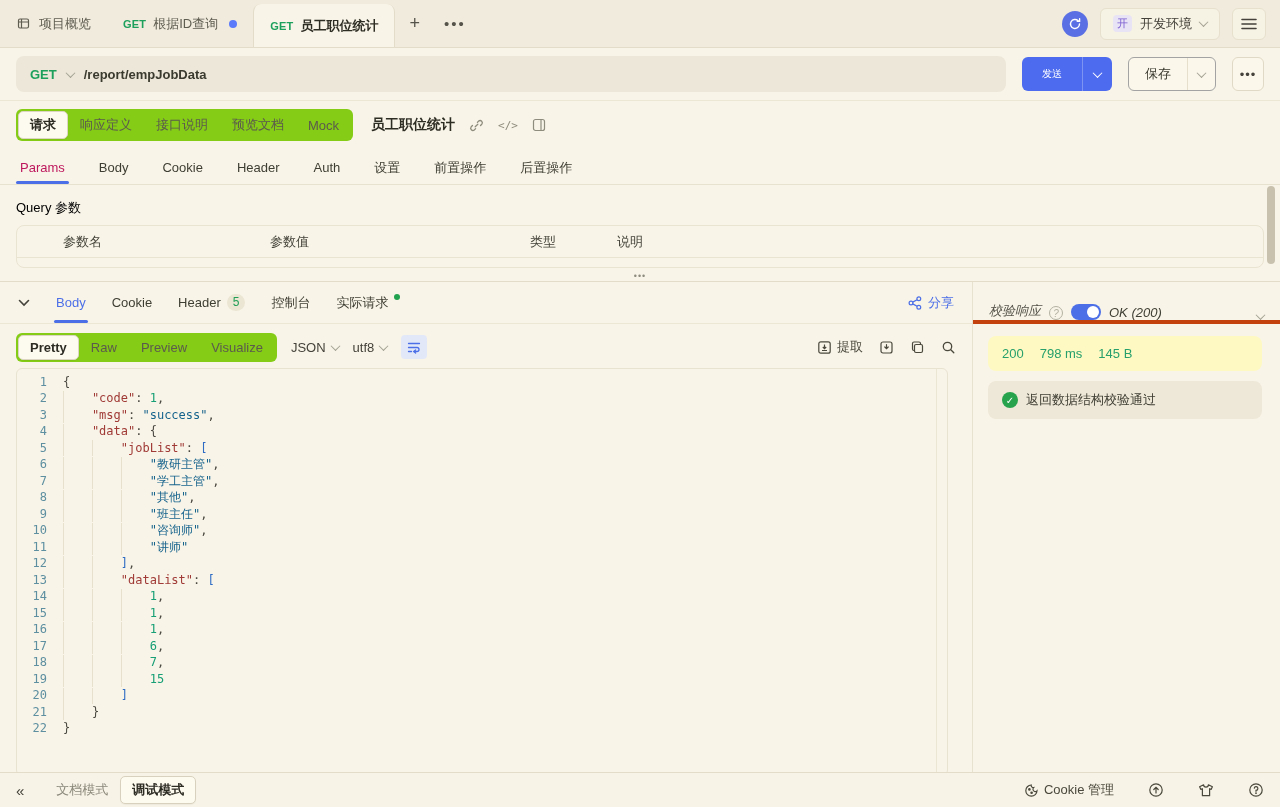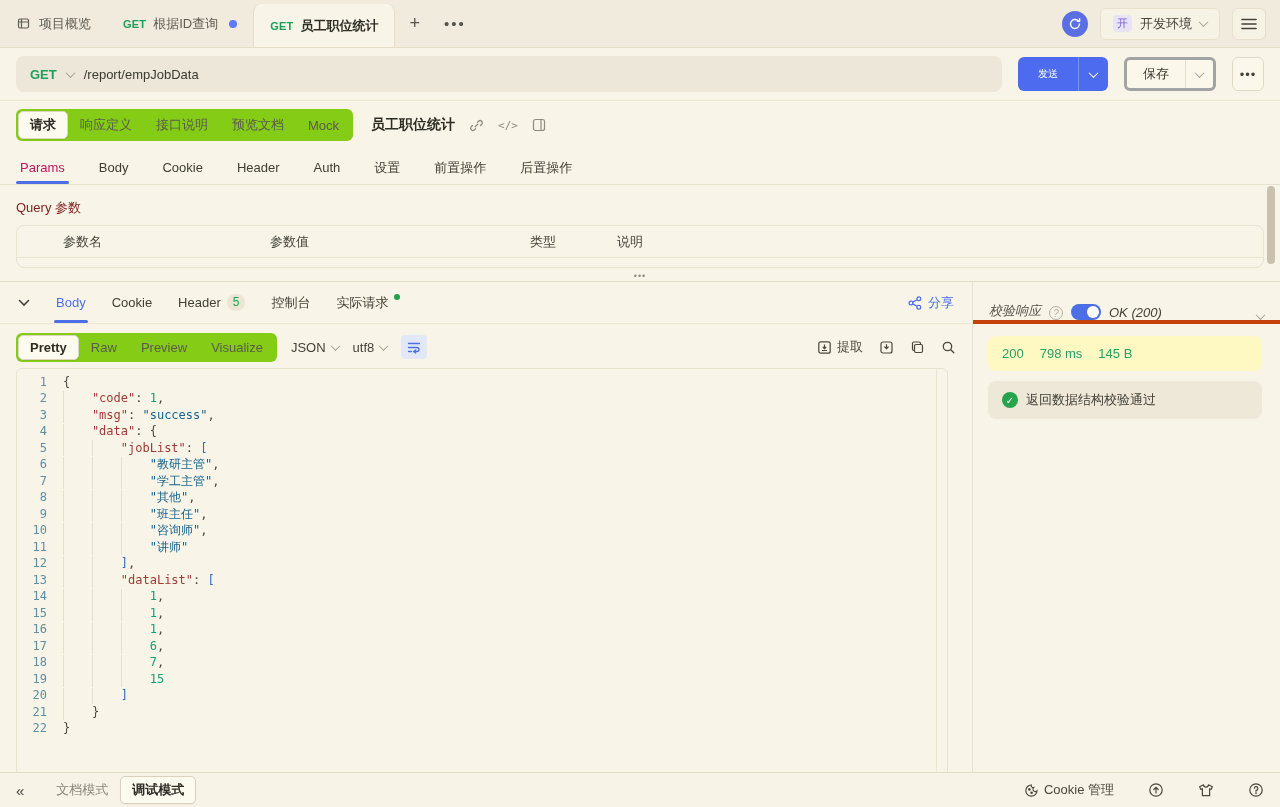--- a/index.html
+++ b/index.html
@@ -23,47 +23,47 @@
   .env-box { display:flex; align-items:center; gap:8px; background:#f6f2e4; border:1px solid #e6e0cd; border-radius:6px; height:32px; padding:0 12px; color:#44423a; }
   .env-badge { background:#e9e3f6; color:#7b5fd0; font-size:11px; border-radius:4px; padding:1px 4px; }
   .burger { width:34px; height:32px; border:1px solid #e6e0cd; border-radius:6px; background:#f6f2e4; display:flex; align-items:center; justify-content:center; }
 
   .chev { width:7px; height:7px; border-right:1.5px solid currentColor; border-bottom:1.5px solid currentColor; transform:rotate(45deg) translate(-1px,-1px); display:inline-block; color:#a4a292; }
 
   
   .reqbar { padding:8px 16px; display:flex; gap:16px; align-items:center; border-bottom:1px solid #ece6d4; }
   .url-box { flex:1; background:#ece7d8; border-radius:8px; height:36px; display:flex; align-items:center; padding:0 14px; gap:10px; }
   .url-box .m { color:#1da05c; font-weight:700; }
-  .url-text { color:#3b3a2f; }
+  .url-text { color:#3b3a2f;font-weight:bold; }
   .send-btn { display:flex; height:34px; background:#4d6bef; border-radius:6px; color:#fff; overflow:hidden; cursor:pointer; }
   .send-btn .main { padding:0 20px; display:flex; align-items:center; font-size:10px; }
   .send-btn .arrow { width:30px; display:flex; align-items:center; justify-content:center; border-left:1px solid rgba(255,255,255,.28); }
   .send-btn .chev { color:#fff; }
-  .save-btn { display:flex; height:34px; background:#fbf7eb; border:3px solid #a3a3a3; border-radius:6px; color:#3b3a2f; overflow:hidden; cursor:pointer; }
+  .save-btn { display:flex; height:34px; background:#fbf7eb; border:1px solid #a3a3a3; border-radius:6px; color:#3b3a2f; overflow:hidden; cursor:pointer; }
   .save-btn .main { padding:0 16px; display:flex; align-items:center; }
   .save-btn .arrow { width:28px; display:flex; align-items:center; justify-content:center; border-left:1px solid #e6dfcc; }
   .more-btn { width:32px; height:34px; background:#fbf7eb; border:1px solid #e0d9c5; border-radius:6px; display:flex; align-items:center; justify-content:center; color:#44423a; letter-spacing:1px; cursor:pointer; }
 
   
   .docrow { padding:8px 16px 6px; display:flex; align-items:center; gap:14px; }
   .seg-group { display:flex; background:#84cc16; border-radius:6px; padding:2px; align-items:center; }
   .seg { padding:4px 11px; color:#5c5a4d; border-radius:5px; border:1px solid transparent; cursor:pointer; white-space:nowrap; }
   .seg.active { background:#fdfaf0; border-color:#dcd5c1; color:#2e2d24; font-weight:700; box-shadow:0 1px 1px rgba(0,0,0,.04); }
   .doc-title { font-weight:700; color:#2e2d24; font-size:14px; margin-left:4px; }
   .icon-btn { color:#8e8c7c; display:flex; align-items:center; cursor:pointer; }
   .code-glyph { font-family:"DejaVu Sans Mono",monospace; font-size:11px; color:#8e8c7c; }
 
   
   .paramsrow { display:flex; gap:34px; padding:4px 20px 0; height:38px; align-items:center; border-bottom:1px solid #e7e1cf; }
   .ptab { color:#3f3e33; cursor:pointer; position:relative; height:100%; display:flex; align-items:center; }
   .ptab.active { color:#be185d; }
   .ptab.active::after { content:""; position:absolute; bottom:0; left:-4px; right:-4px; height:3px; border-radius:3px; background:#4c6fe7; }
 
   
-  .query-label { padding:14px 16px 8px; color:#7f1d1d; }
+  .query-label { padding:14px 16px 8px; color:#000000; }
   .qtable { margin:0 16px; border:1px solid #e9e3d1; border-radius:8px; }
   .qhead { display:flex; height:32px; align-items:center; border-bottom:1px solid #e9e3d1; color:#45443a; }
   .qhead .c1 { width:253px; padding-left:46px; }
   .qhead .c2 { width:260px; }
   .qhead .c3 { width:87px; }
   .qhead .c4 { flex:1; }
   .qempty { height:9px; }
 
   .splitter { height:14px; border-bottom:1px solid #e2dcc8; display:flex; align-items:flex-end; justify-content:center; color:#8e8c7e; font-size:9px; letter-spacing:1px; cursor:row-resize; }
 

